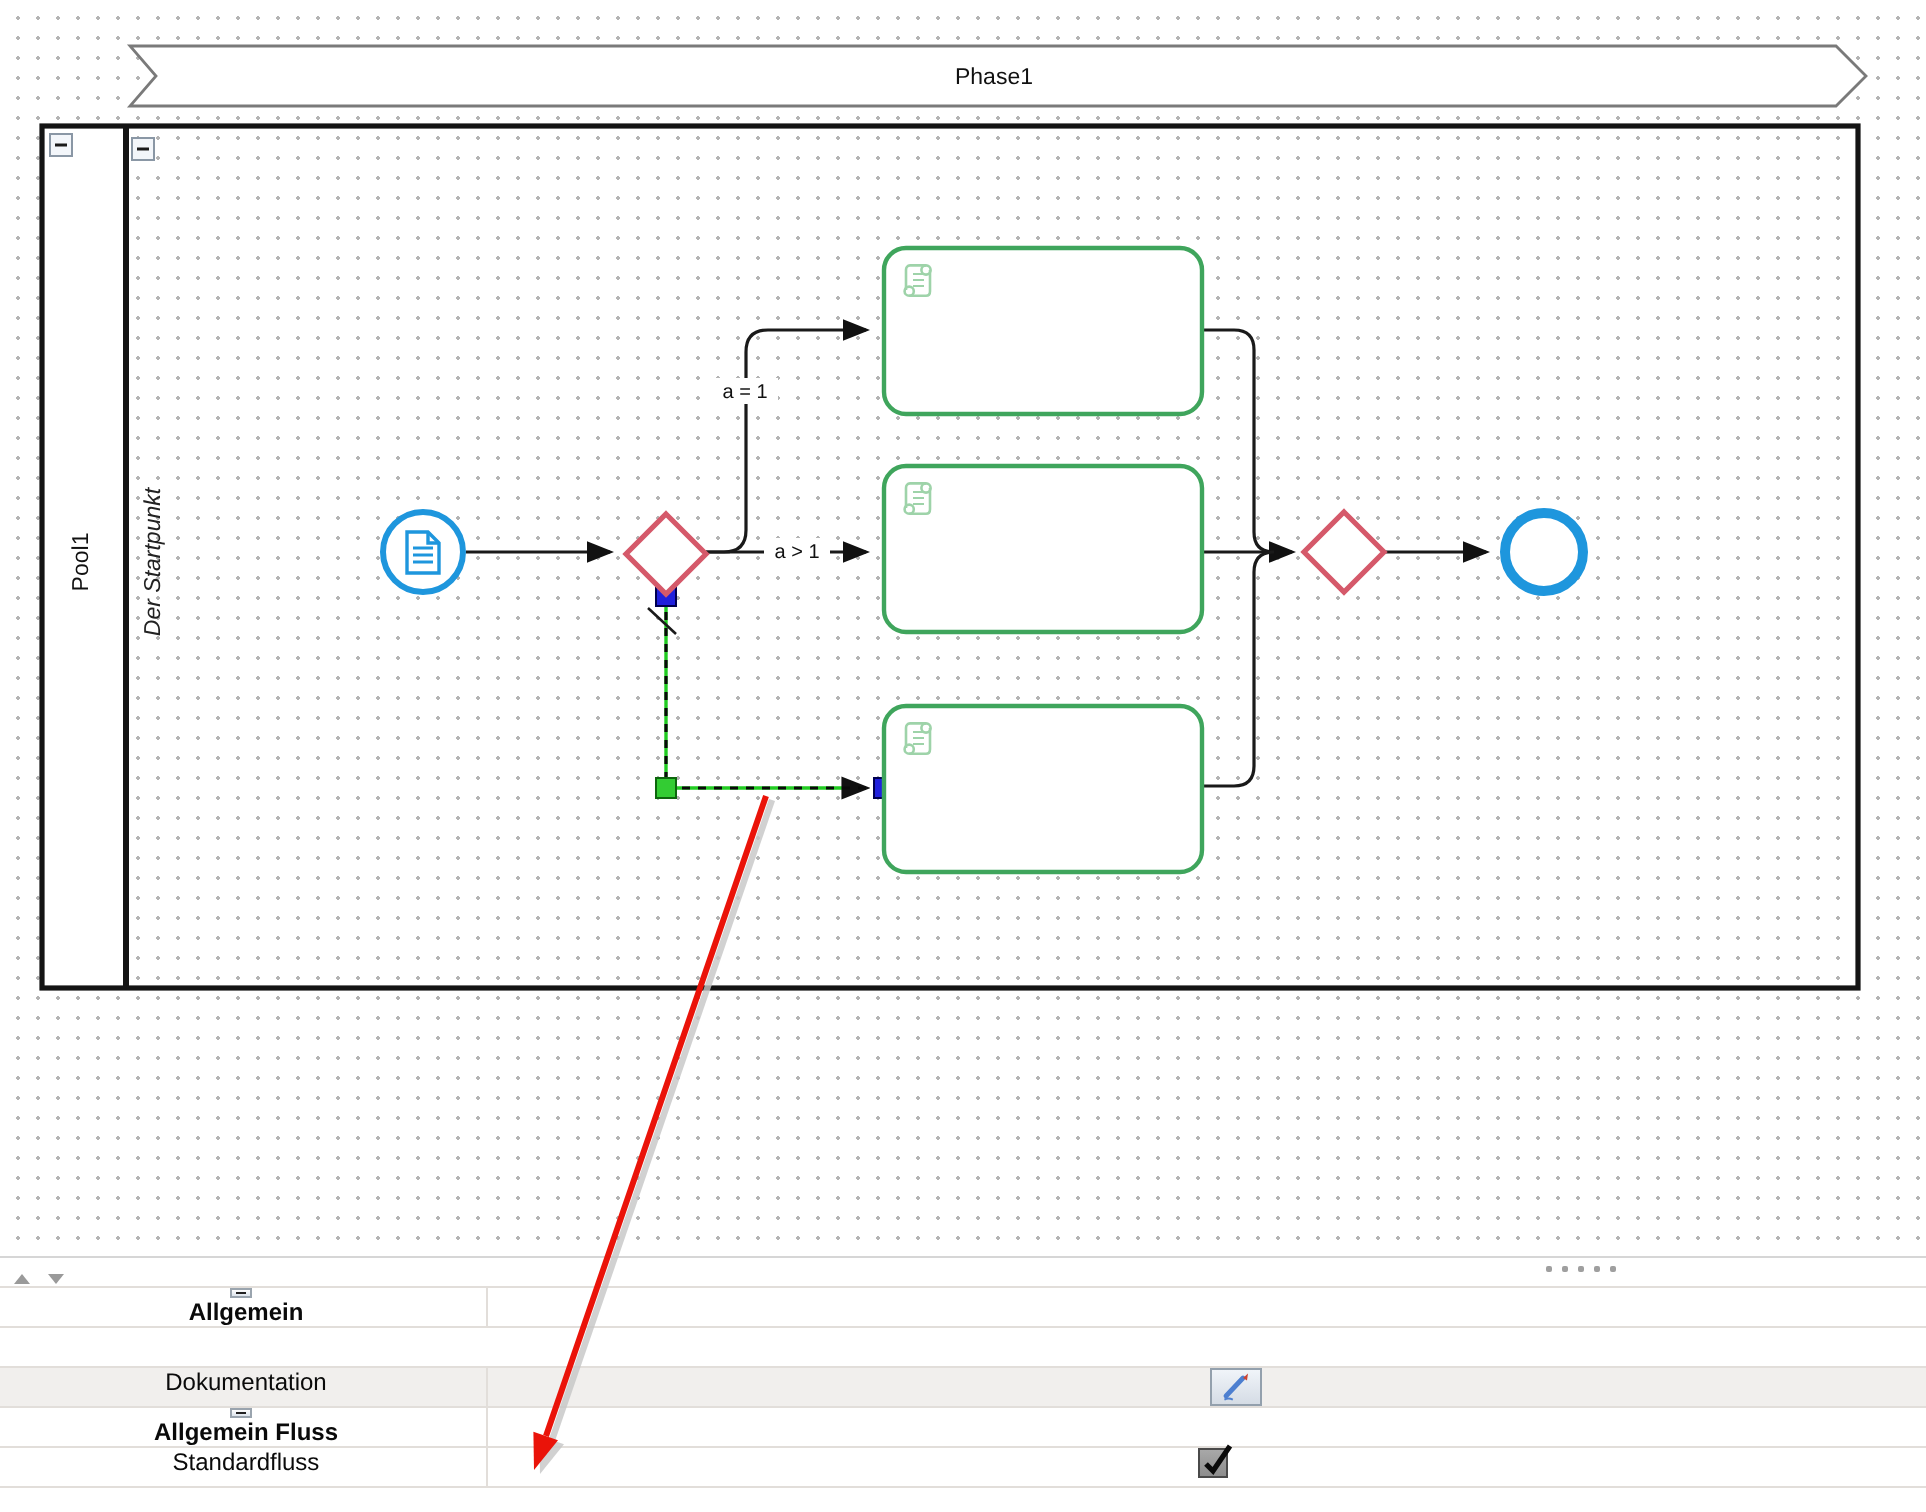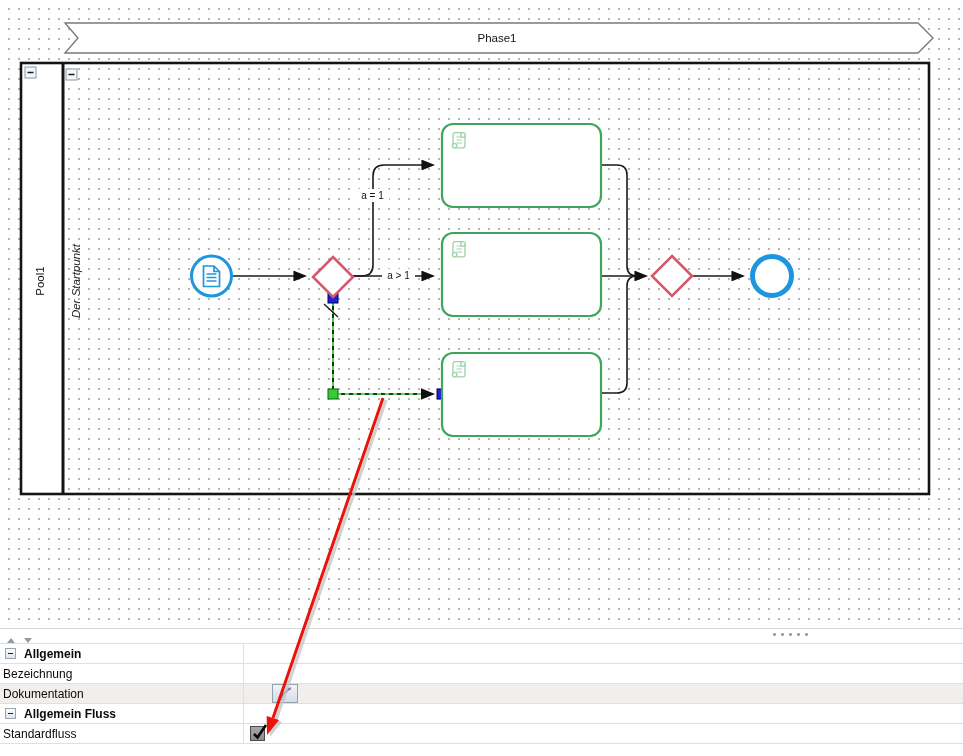--- a/index.html
+++ b/index.html
@@ -43,21 +43,21 @@
   .tri.up{border-left:4px solid transparent;border-right:4px solid transparent;
           border-bottom:5px solid #9a9a9a;margin:4px 2px 0 7px;}
   .tri.down{border-left:4px solid transparent;border-right:4px solid transparent;
           border-top:5px solid #9a9a9a;margin:4px 2px 0 3px;}
   .dots-handle{position:absolute;left:773px;top:4px;display:flex;gap:5px;}
   .dots-handle i{width:3px;height:3px;background:#9f9f9f;border-radius:1px;display:block;}
   .ptable{border-top:1px solid #e2deda;}
   .prow{display:flex;height:19px;border-bottom:1px solid #e2deda;background:#fff;
         font-size:12px;color:#0a0a0a;align-items:center;}
   .prow.gray{background:#f1efed;gap:25px;}
-  .pcell{height:100%;display:flex;align-items:center;}
+  .pcell{height:100%;display:flex;align-items:center;flex-direction:column;}
   .plabel{width:244px;border-right:1px solid #e2deda;padding-left:3px;box-sizing:border-box;}
   .pvalue{flex:1;}
   .prow.section .ptext{font-weight:bold;}
   .collapse-sq{width:11px;height:11px;border:1px solid #9aa4ae;background:linear-gradient(#fdfdfd,#dde4ec);
         display:inline-flex;align-items:center;justify-content:center;margin:0 8px 0 2px;box-sizing:border-box;}
   .collapse-sq b{display:block;width:5px;height:1.5px;background:#222;}
   .edit-btn{width:26px;height:19px;margin-left:3px;border:1px solid #93a0ad;
         background:linear-gradient(#f0f4f9,#d5dce5);display:flex;align-items:center;
         justify-content:center;padding:0;box-sizing:border-box;}
   .checkbox{position:relative;width:15px;height:15px;margin-left:6px;
@@ -212,23 +212,20 @@
         <div class="pcell plabel">
           <span class="collapse-sq">
               <b></b>
             </span>
           <span class="ptext">Allgemein</span>
         </div>
         <div class="pcell pvalue"></div>
       </div>
 
       <div class="prow">
-        <div class="pcell plabel">
-          <span class="ptext">Bezeichnung</span>
-        </div>
         <div class="pcell pvalue"></div>
       </div>
 
       <div class="prow gray">
         <div class="pcell plabel">
           <span class="ptext">Dokumentation</span>
         </div>
         <div class="pcell pvalue">
           <button class="edit-btn">
             <svg width="16" height="15" viewBox="0 0 16 15">

